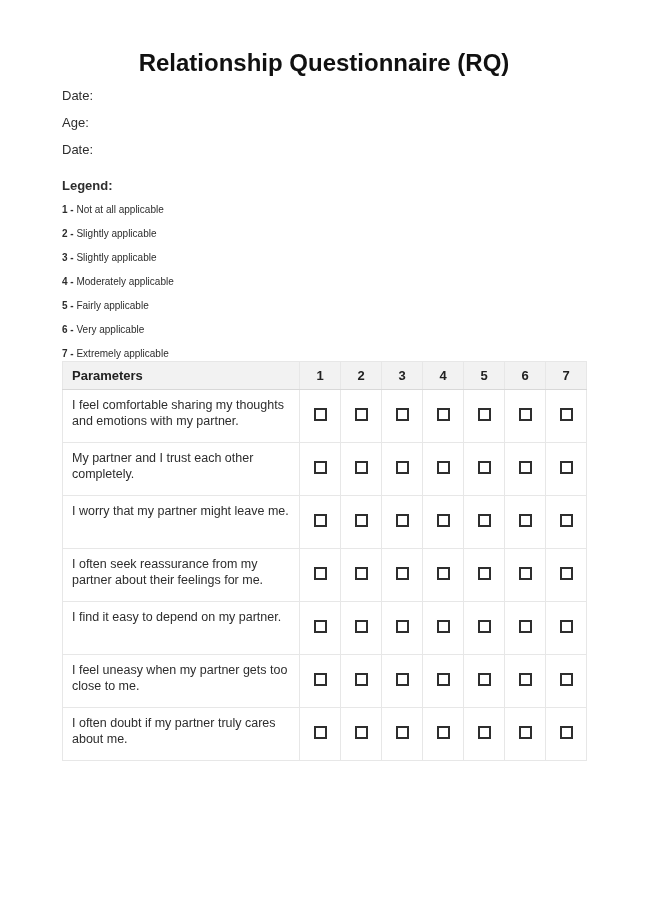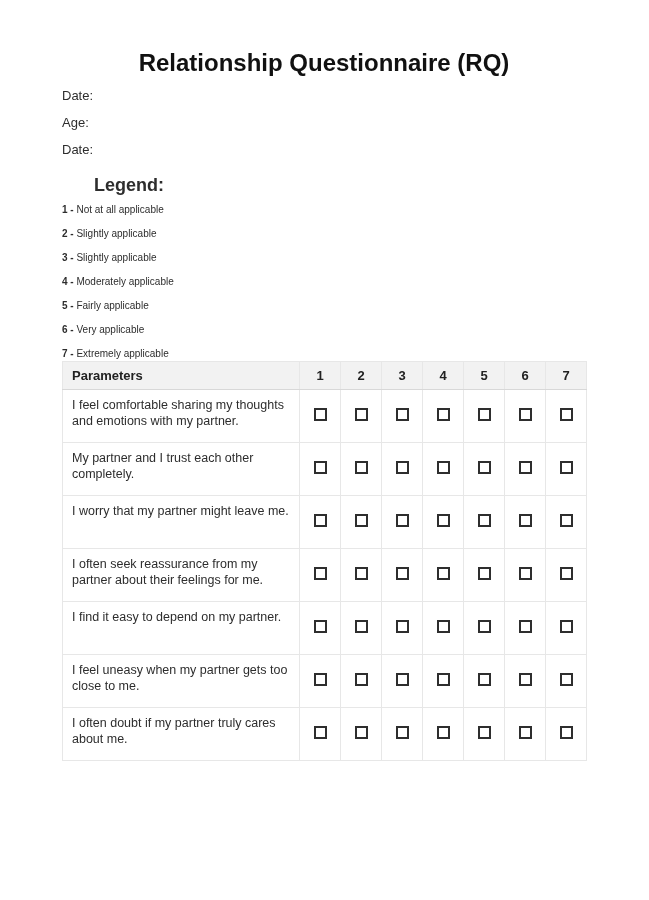--- a/index.html
+++ b/index.html
@@ -34,24 +34,23 @@
     line-height: 15px;
   }
   .field .fill {
     display: inline-block;
     width: 280px;
     height: 13px;
     vertical-align: middle;
   }
   .legend-heading {
     margin-top: 21px;
-    font-size: 18px;
+    font-size: 13px;
     line-height: 15px;
     font-weight: bold;
-    margin-left: 32px;
   }
   .legend-item {
     margin-top: 9px;
     font-size: 10px;
     line-height: 15px;
   }
   .legend-item .num { font-weight: bold; }
   table.q {
     border-collapse: collapse;
     table-layout: fixed;

